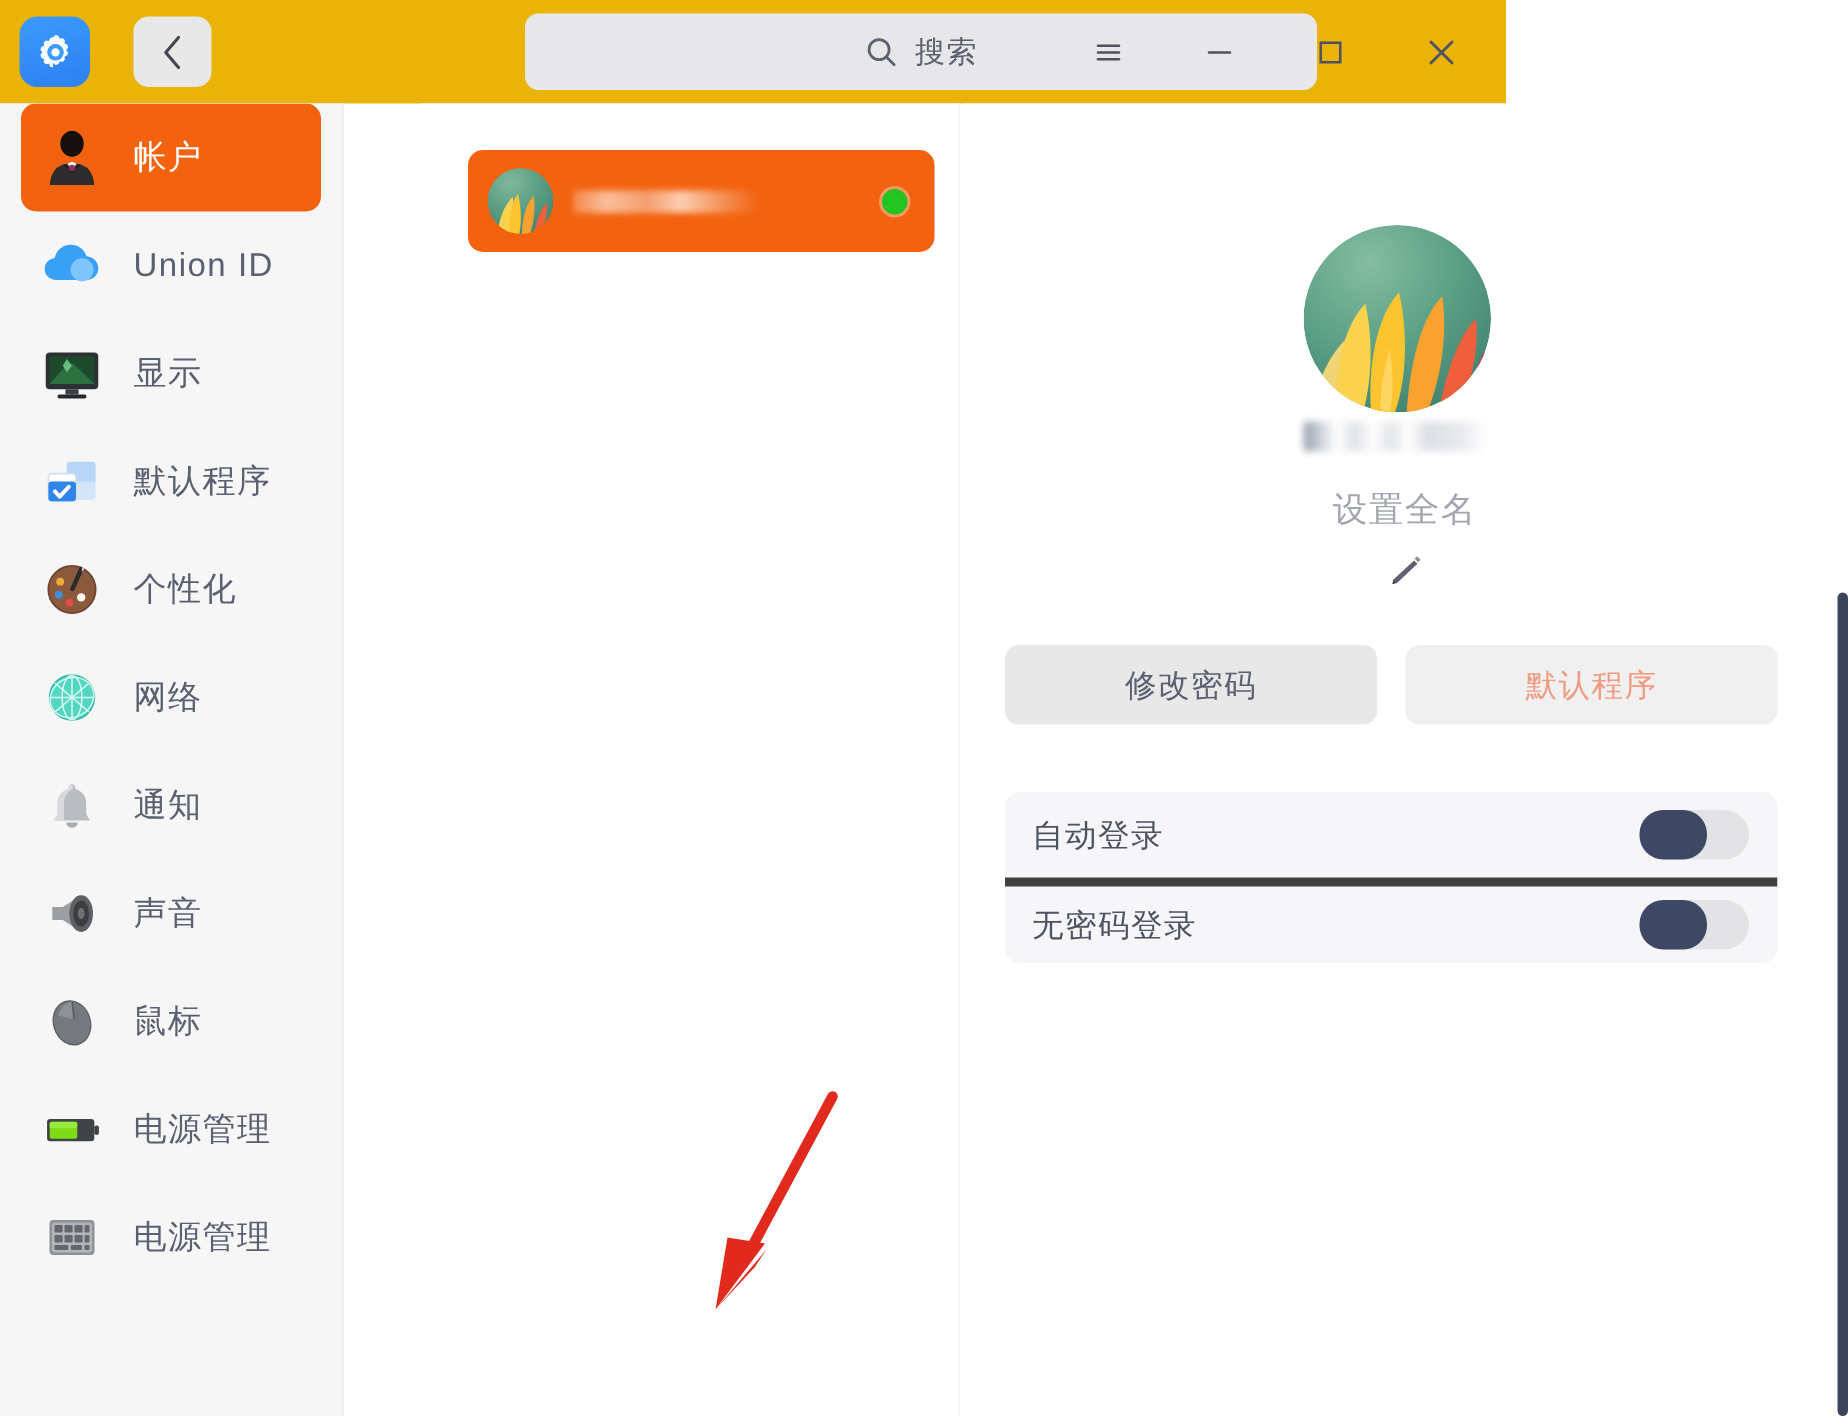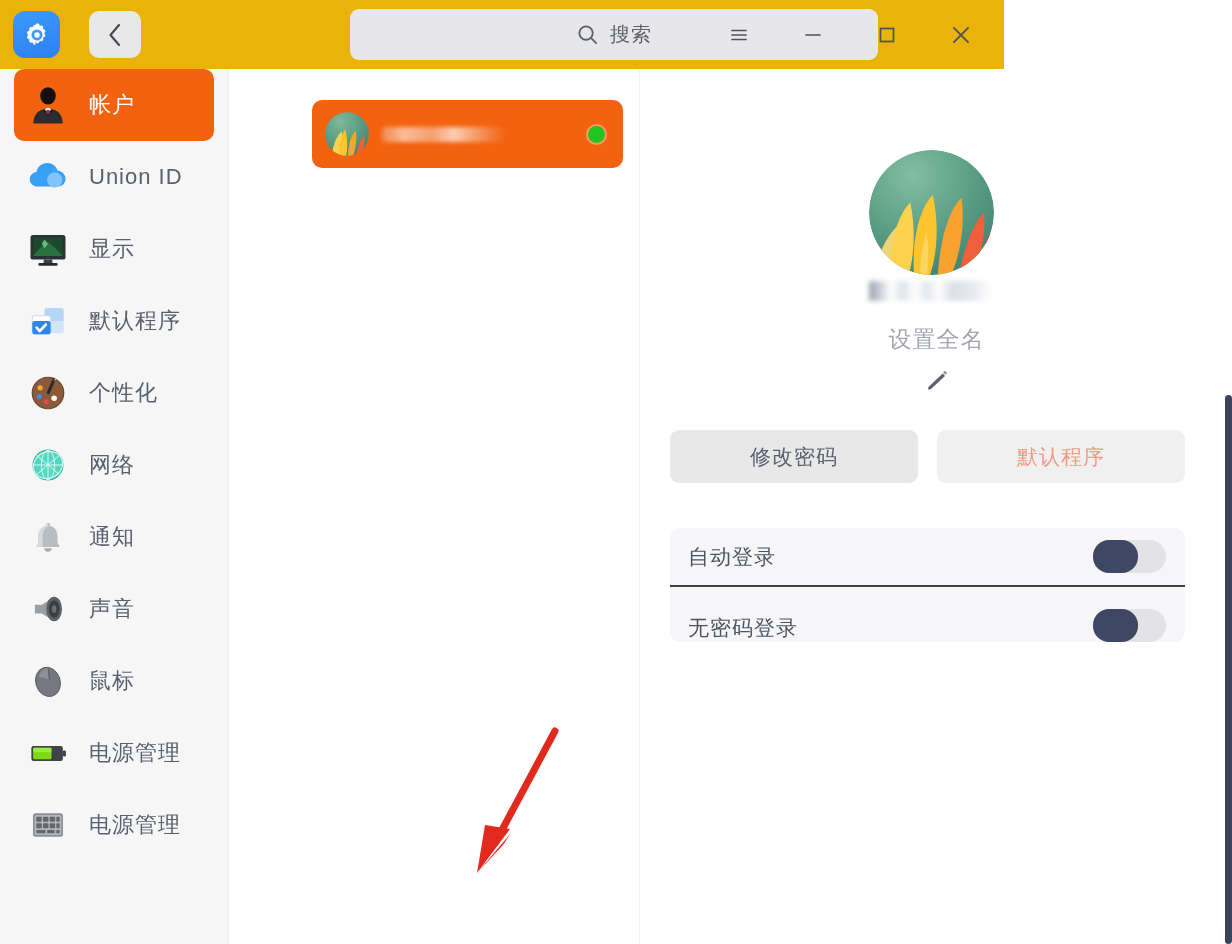--- a/index.html
+++ b/index.html
@@ -125,21 +125,21 @@
   }
   .flat-btn.danger { background: #f0f0f1; color: #f09a82; }
   .settings-card {
     position: absolute; left: 29px; top: 459px; width: 515px;
     background: #f6f6f8; border-radius: 10px; overflow: hidden;
   }
   .set-row {
     height: 57px; display: flex; align-items: center;
     padding: 0 19px 0 18px; justify-content: space-between;
   }
-  .set-row + .set-row { border-top: 2px solid #404040; align-items: flex-end; }
+  .set-row + .set-row { border-top: 6px solid #404040; }
   .set-label { font-size: 21px; color: #4e5361; letter-spacing: 1px; }
   .toggle {
     width: 73px; height: 33px; border-radius: 17px;
     background: #e3e3e5; position: relative;
   }
   .toggle .knob {
     position: absolute; left: 0; top: 0; width: 45px; height: 33px;
     border-radius: 16px; background: #3e4763;
   }
 

